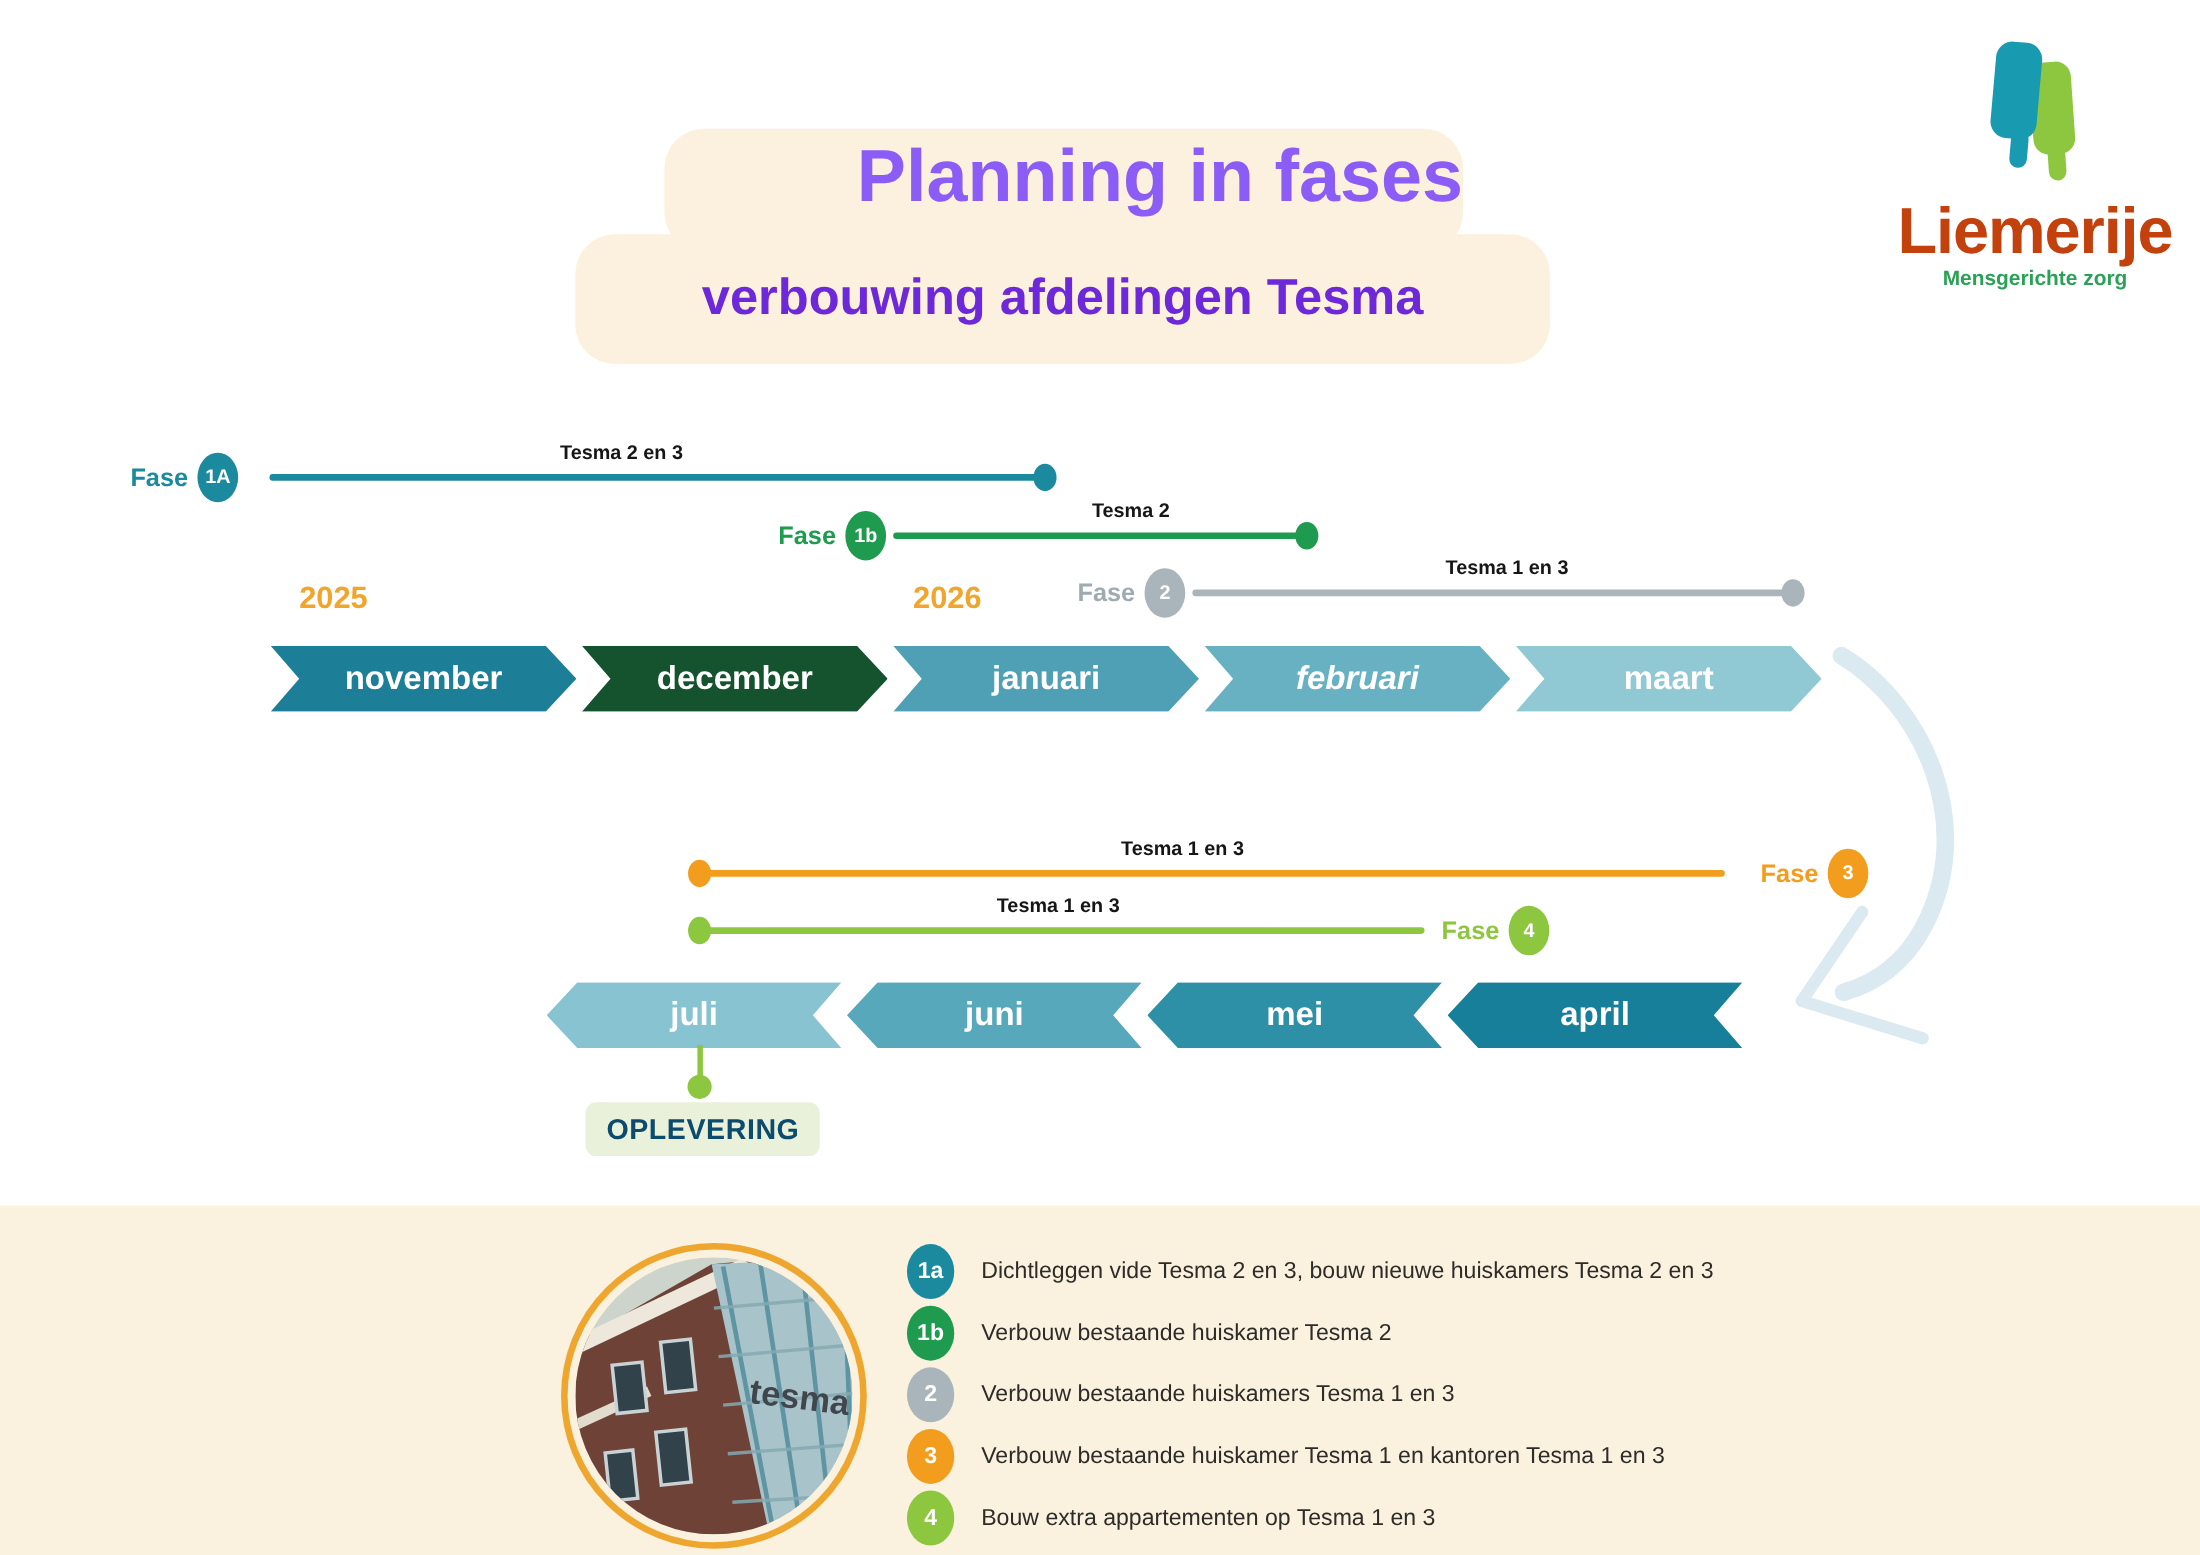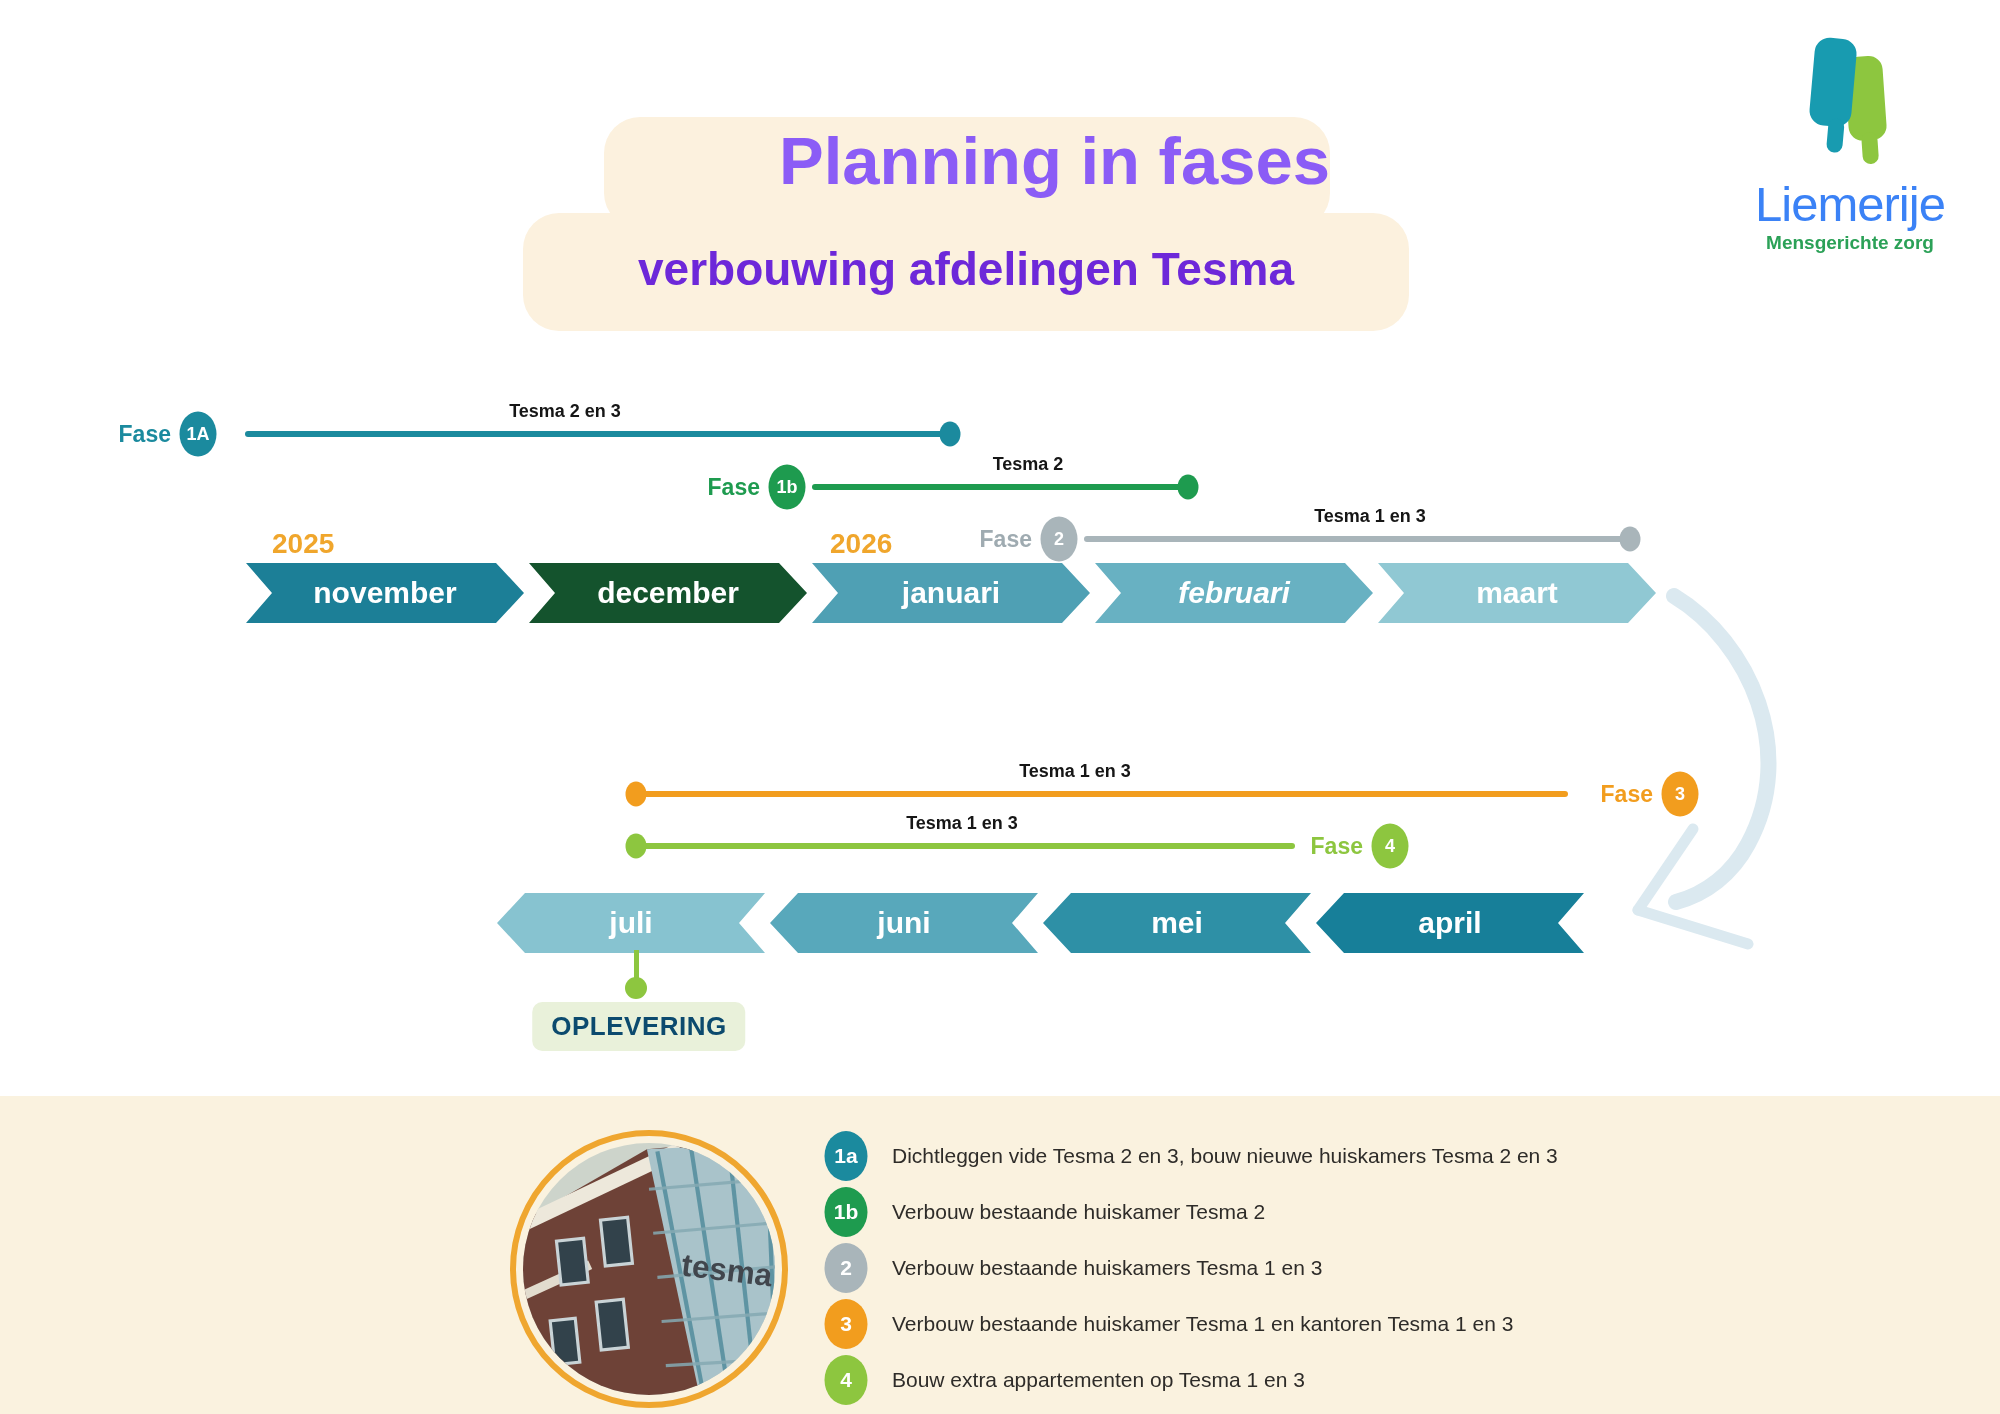--- a/index.html
+++ b/index.html
@@ -11,25 +11,25 @@
   
   .tbg{position:absolute;background:#FCF1DE;border-radius:36px;}
   #tbg-top{left:604px;top:117px;width:726px;height:112px;}
   #tbg-bottom{left:523px;top:213px;width:886px;height:118px;}
   .title-main{position:absolute;left:604px;top:122px;width:726px;text-align:right;
     font-size:67px;font-weight:bold;color:#8b5cf6;}
   .title-sub{position:absolute;left:523px;top:242px;width:886px;text-align:center;
     font-size:46px;font-weight:bold;color:#6d28d9;}
   
   .logo{position:absolute;left:1712px;top:34px;width:276px;text-align:center;}
-  .logo-name{font-size:49px;font-weight:normal;color:#3b82f6;letter-spacing:-1px;line-height:1.0;}
+  .logo-name{font-size:59px;font-weight:bold;color:#c2410c;letter-spacing:-1px;line-height:1.0;}
   .logo-tagline{font-size:19px;font-weight:bold;color:#2BA157;margin-top:3px;}
   
   .month-seg{position:absolute;height:60px;}
-  .seg-right{clip-path:polygon(0 0,calc(100% - 28px) 0,100% 50%,calc(100% - 28px) 100%,0 100%,26px 50%);}
+  .seg-right{clip-path:polygon(0 0,calc(100% - 28px) 0,100% 50%,calc(100% - 28px) 100%,0 100%,26px 50%);margin-top:24px;}
   .seg-left{clip-path:polygon(28px 0,100% 0,calc(100% - 26px) 50%,100% 100%,28px 100%,0 50%);}
   .month-label{display:block;width:100%;text-align:center;line-height:60px;
     color:#ffffff;font-size:30px;font-weight:bold;}
   
   .fase-word{position:absolute;transform:translate(-100%,-50%);font-size:23px;font-weight:bold;white-space:nowrap;}
   .fase-badge{position:absolute;transform:translate(-50%,-50%);width:37px;height:45px;border-radius:50%;
     color:#fff;font-size:18px;font-weight:bold;display:flex;align-items:center;justify-content:center;}
   .fase-line{position:absolute;height:6px;border-radius:3px;}
   .fase-dot{position:absolute;transform:translate(-50%,-50%);width:21px;height:25px;border-radius:50%;}
   .task-label{position:absolute;transform:translate(-50%,-100%);font-size:18px;font-weight:bold;color:#161616;white-space:nowrap;}

